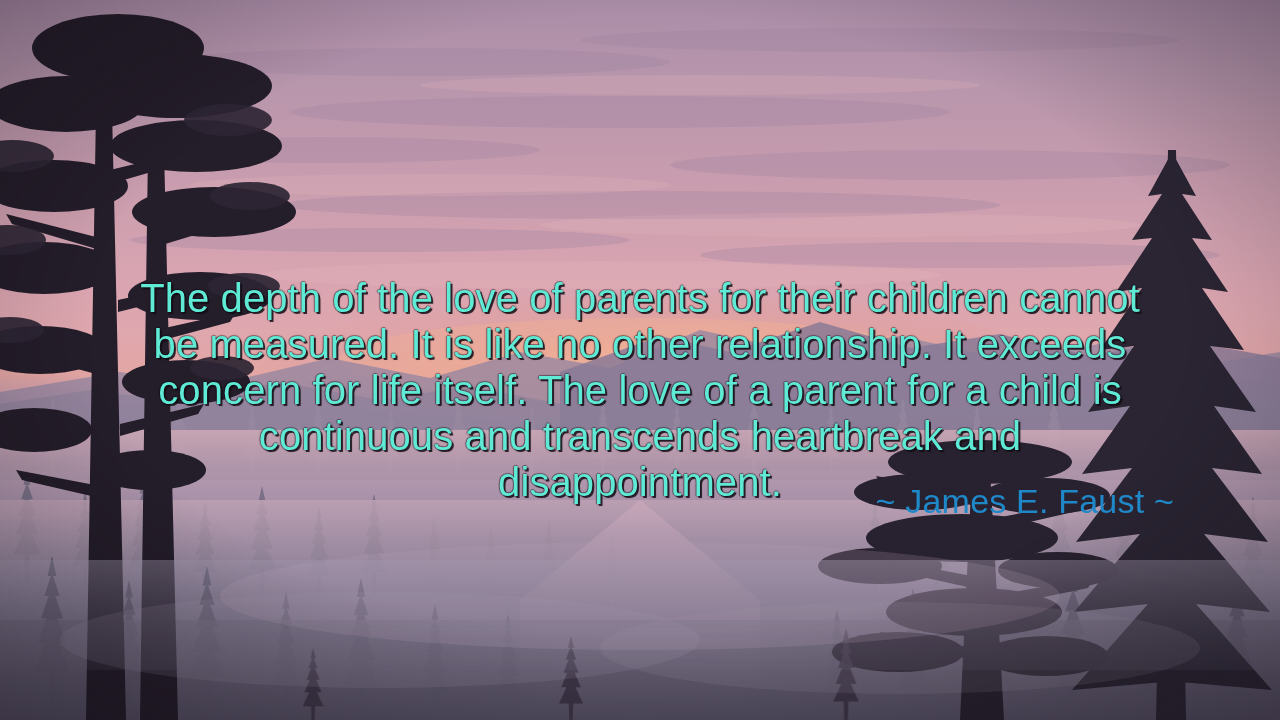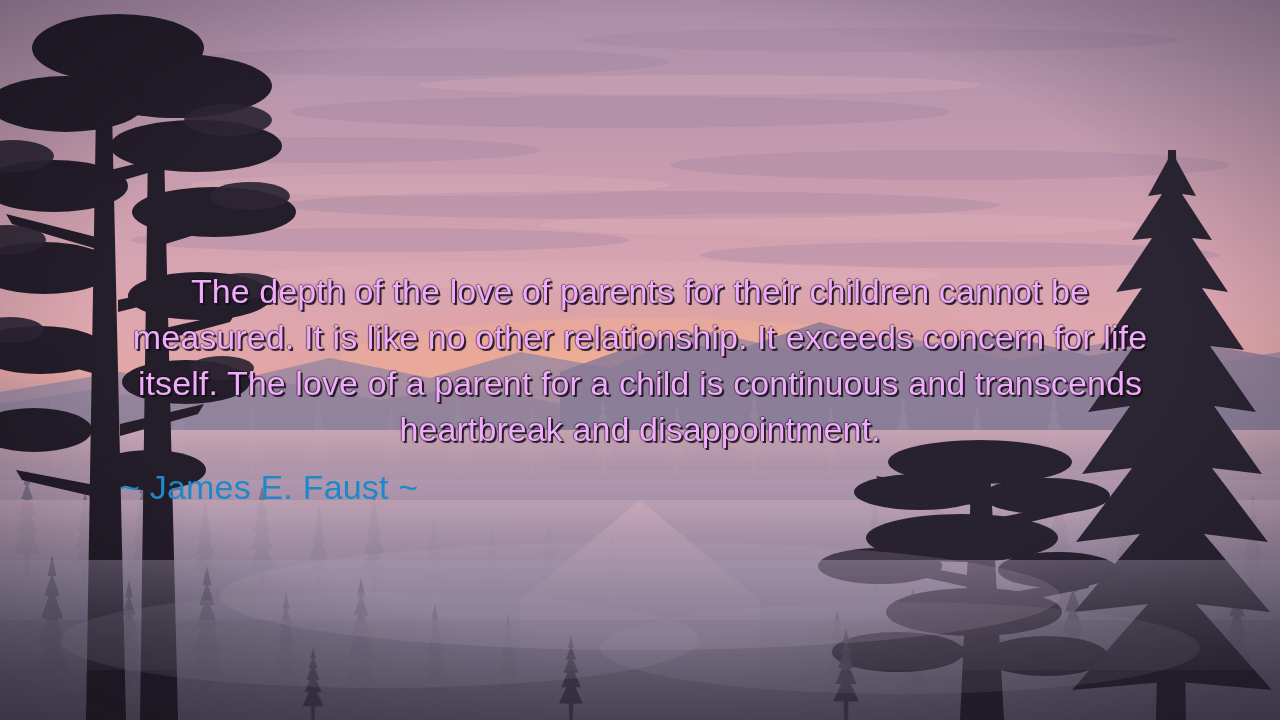--- a/index.html
+++ b/index.html
@@ -26,39 +26,39 @@
   
   #quote-block {
     position: absolute;
     left: 120px;
     top: 268px;
     width: 1040px;
     text-align: center;
     z-index: 5;
   }
   #quote-text {
-    margin: 0;
-    font-size: 34px;
+    margin: 7px;
+    font-size: 40px;
     line-height: 46px;
-    color: #f0abfc;
+    color: #5eead4;
     letter-spacing: 0.1px;
     text-shadow:
        2px 2px 0 rgba(20,12,20,0.80),
        1px 1px 2px rgba(20,12,20,0.70),
       -1px  0px 1px rgba(20,12,20,0.45),
        0px -1px 1px rgba(20,12,20,0.40);
     white-space: pre-line;
   }
   #attribution {
-    margin: 0;
+    margin: 14px;
     position: absolute;
     left: 120px;
     top: 466px;
     width: 1040px;
-    text-align: left;
+    text-align: right;
     font-size: 34px;
     line-height: 42px;
     color: #1f88c8;
     letter-spacing: 0.2px;
     z-index: 5;
   }
 </style>
 </head>
 <body>
 

